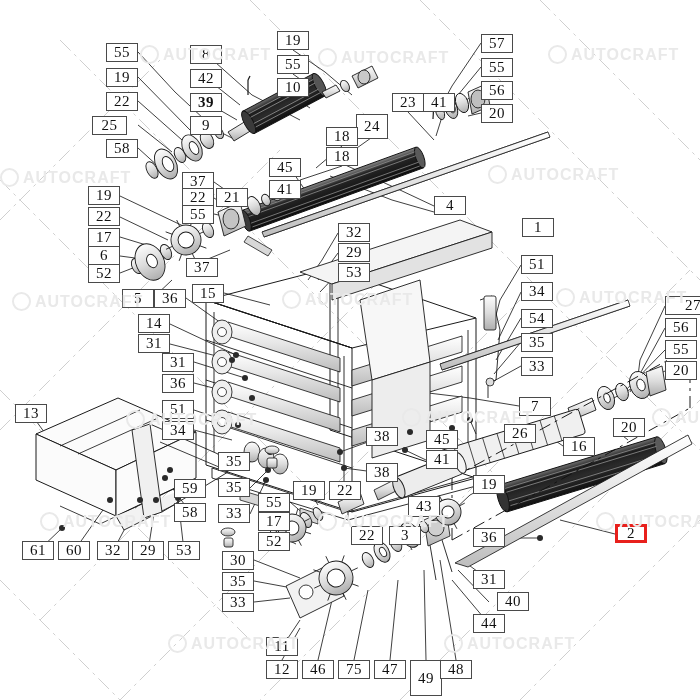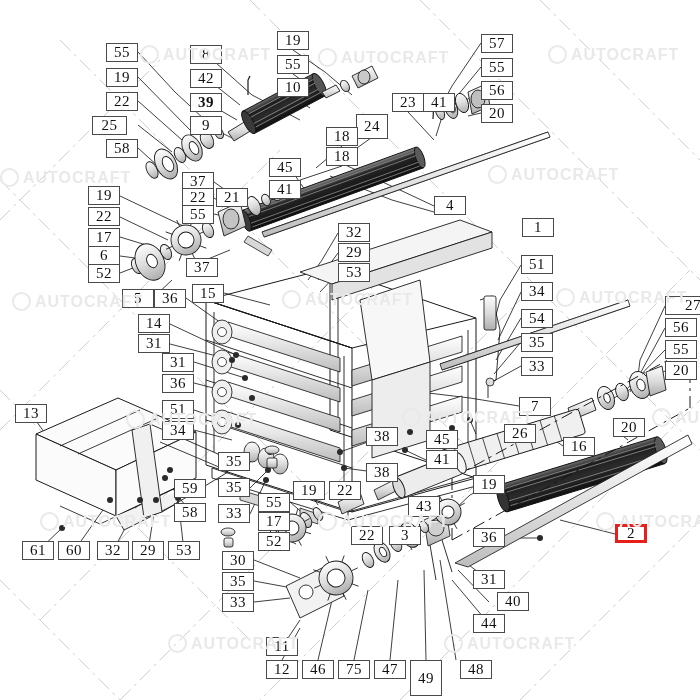--- a/index.html
+++ b/index.html
@@ -607,21 +607,21 @@
       <div class="lbl" style="left: 389px; top: 526px; width: 32px; height: 19px;">3</div>
       <div class="lbl" style="left: 222px; top: 551px; width: 32px; height: 19px;">30</div>
       <div class="lbl" style="left: 222px; top: 572px; width: 32px; height: 19px;">35</div>
       <div class="lbl" style="left: 222px; top: 593px; width: 32px; height: 19px;">33</div>
       <div class="lbl" style="left: 266px; top: 637px; width: 32px; height: 19px;">11</div>
       <div class="lbl" style="left: 266px; top: 660px; width: 32px; height: 19px;">12</div>
       <div class="lbl" style="left: 302px; top: 660px; width: 32px; height: 19px; font-family: Liberation Serif, serif;">46</div>
       <div class="lbl" style="left: 338px; top: 660px; width: 32px; height: 19px;">75</div>
       <div class="lbl" style="left: 374px; top: 660px; width: 32px; height: 19px;">47</div>
       <div class="lbl" style="left: 410px; top: 660px; width: 32px; height: 36px;">49</div>
-      <div class="lbl" style="left: 460px; top: 660px; width: 32px; height: 19px;">48</div>
+      <div class="lbl" style="left: 440px; top: 660px; width: 32px; height: 19px;">48</div>
       <div class="lbl" style="left: 15px; top: 404px; width: 32px; height: 19px;">13</div>
       <div class="lbl" style="left: 174px; top: 479px; width: 32px; height: 19px;">59</div>
       <div class="lbl" style="left: 174px; top: 503px; width: 32px; height: 19px;">58</div>
       <div class="lbl" style="left: 22px; top: 541px; width: 32px; height: 19px;">61</div>
       <div class="lbl" style="left: 58px; top: 541px; width: 32px; height: 19px;">60</div>
       <div class="lbl" style="left: 97px; top: 541px; width: 32px; height: 19px;">32</div>
       <div class="lbl" style="left: 132px; top: 541px; width: 32px; height: 19px;">29</div>
       <div class="lbl" style="left: 168px; top: 541px; width: 32px; height: 19px;">53</div>
     </div>
   <div id="watermarks">

